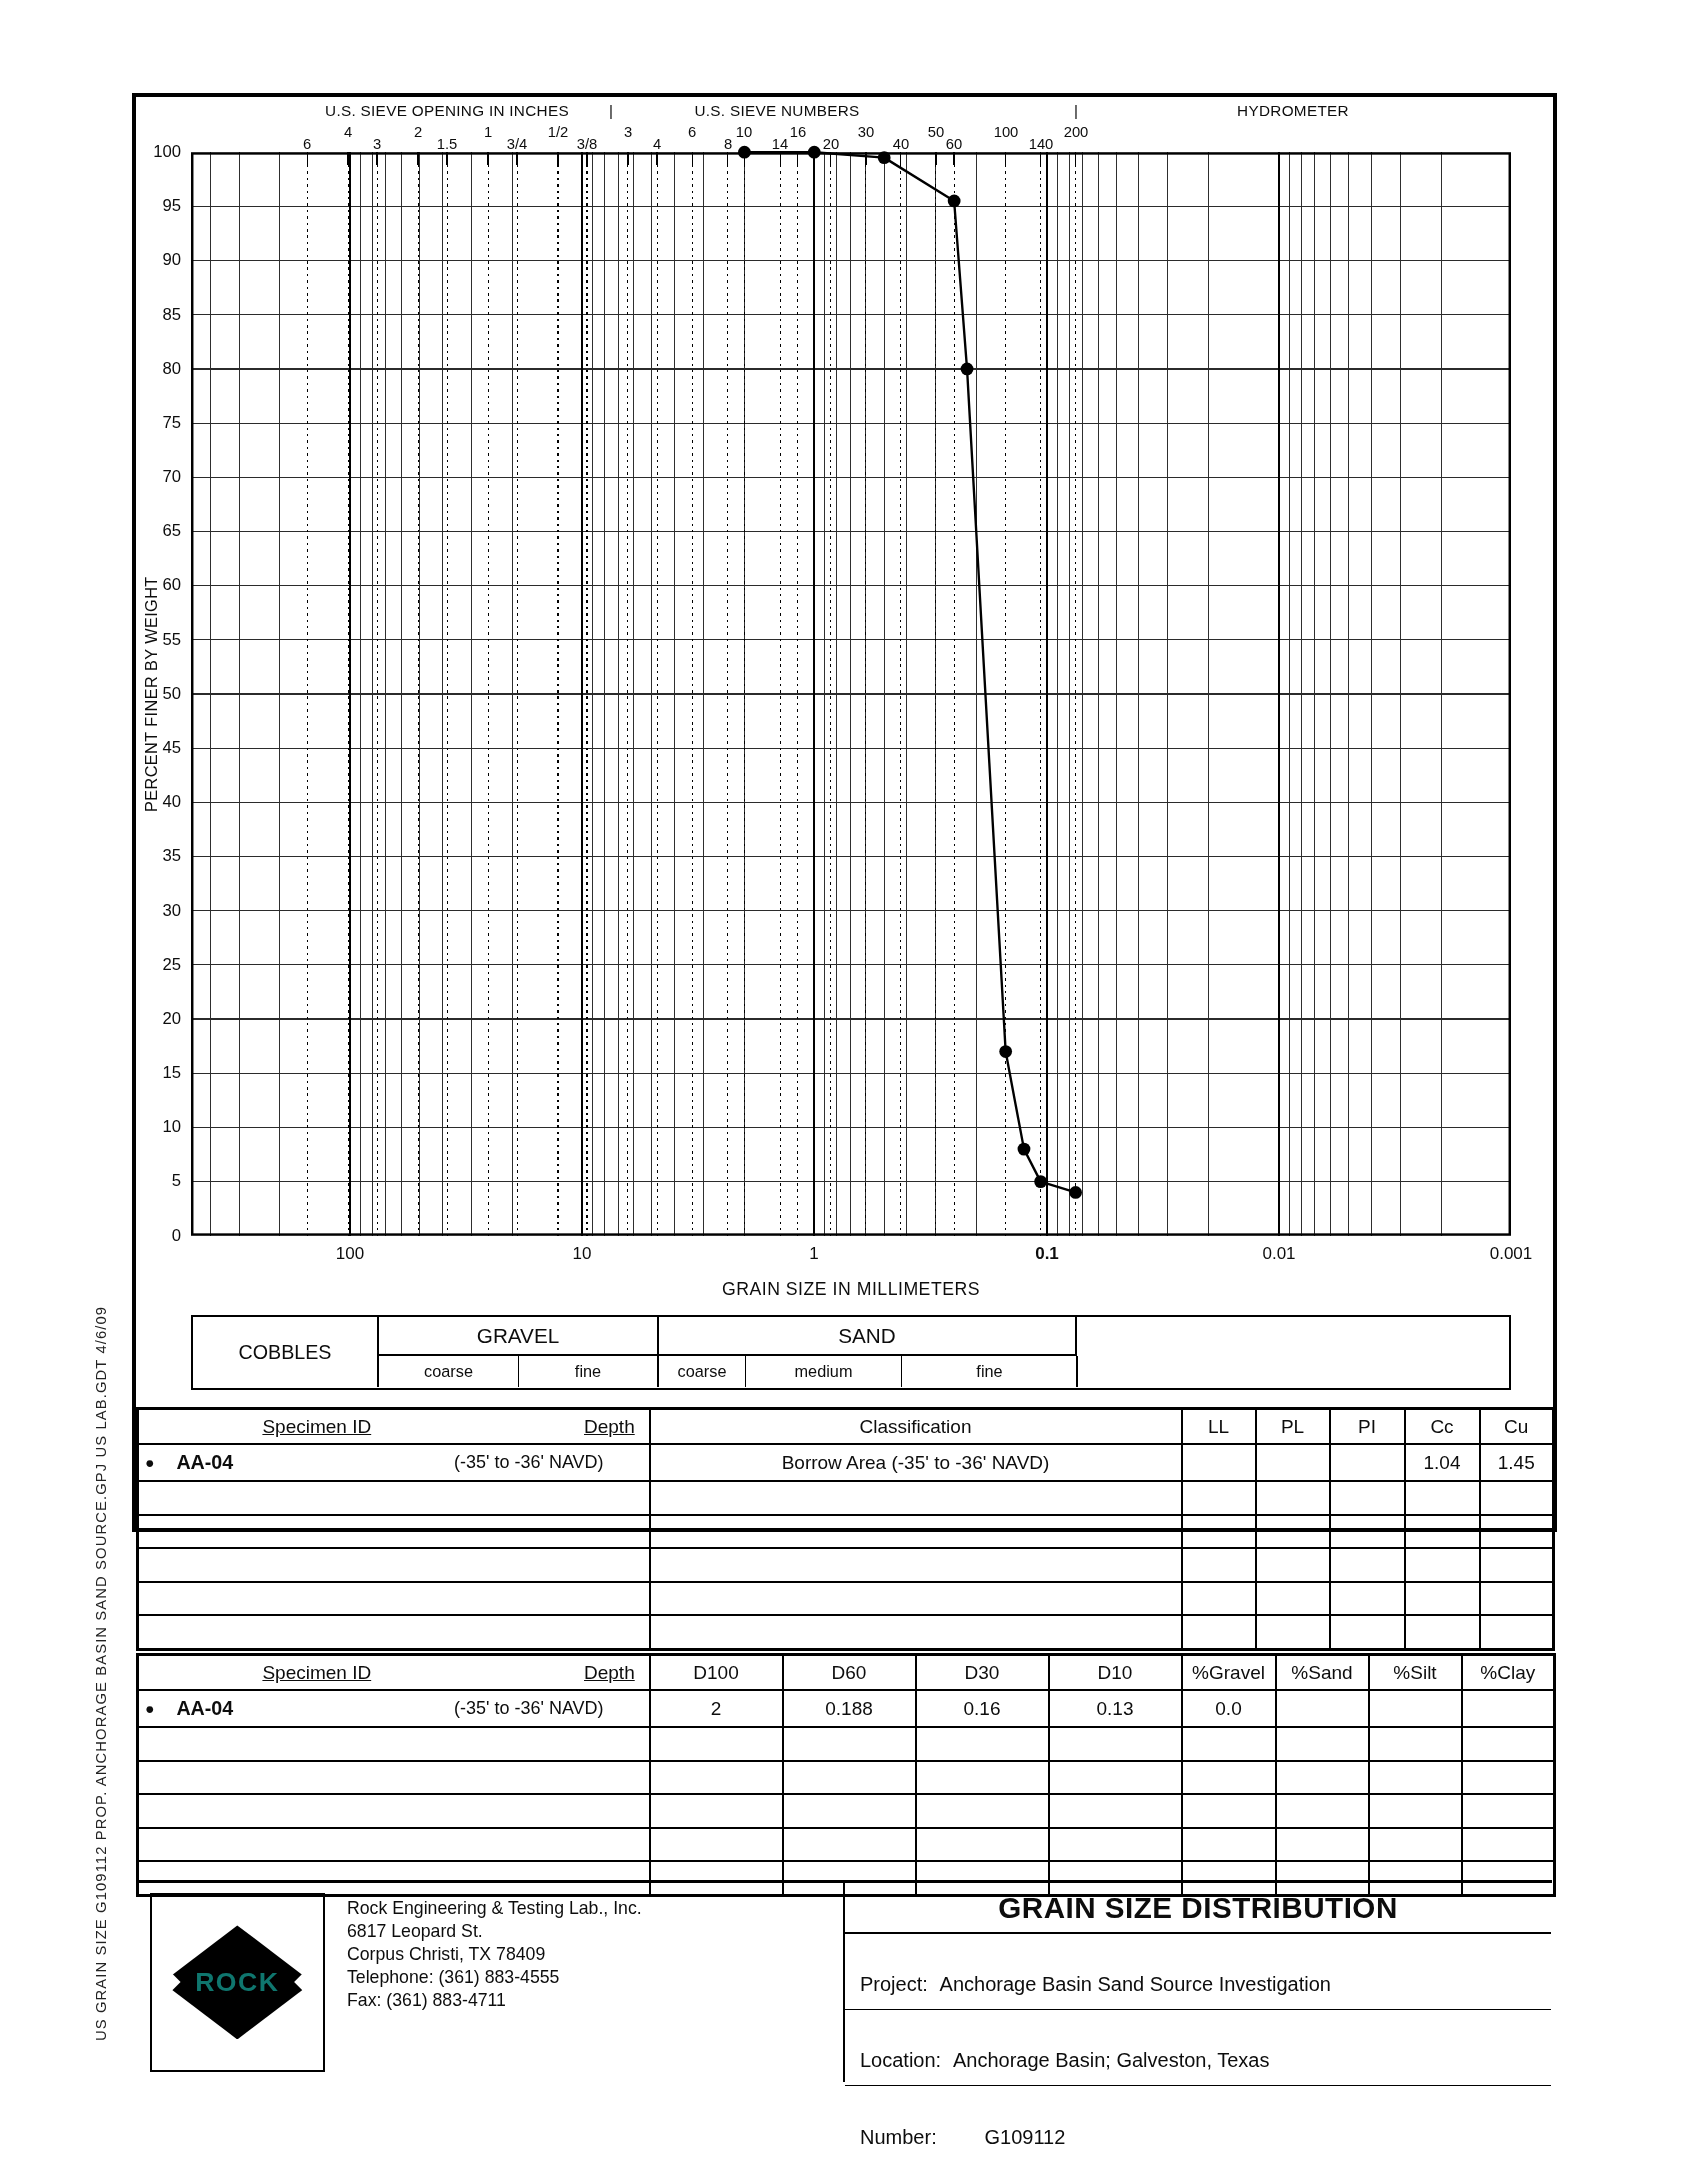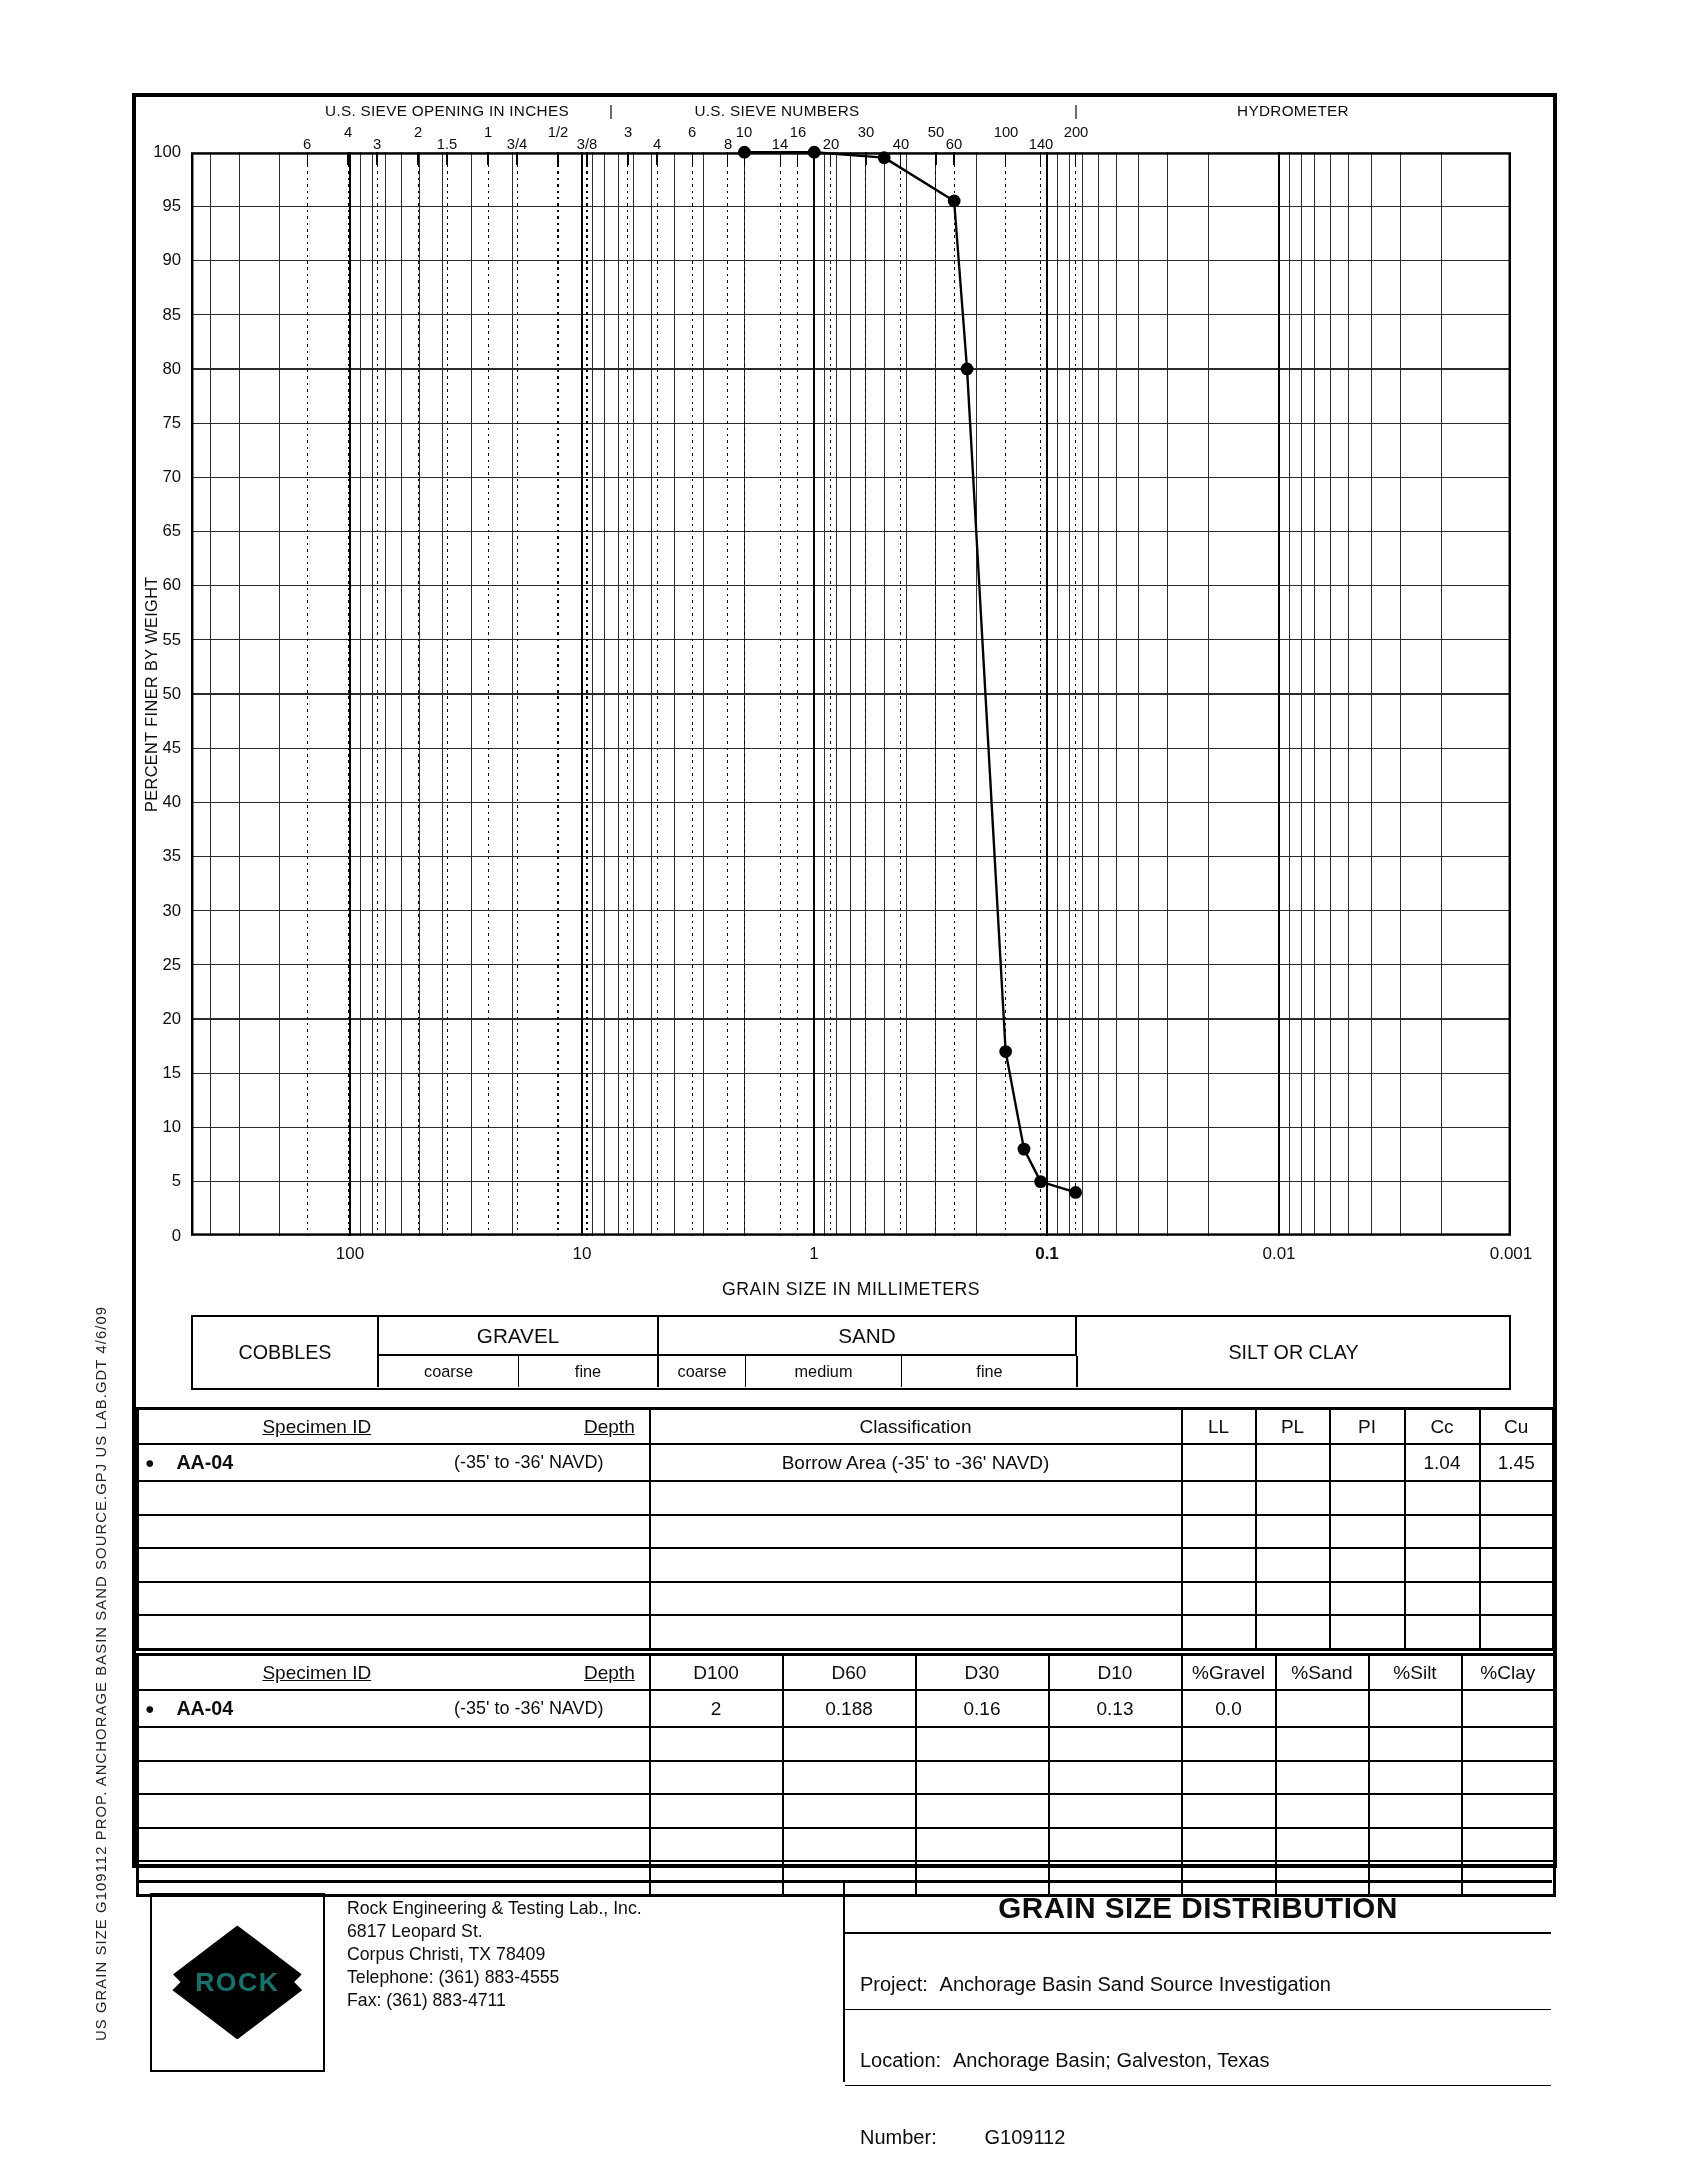--- a/index.html
+++ b/index.html
@@ -2,21 +2,21 @@
 <html><head>
 <meta charset="utf-8">
 <style>
   html,body{margin:0;padding:0;background:#fff;}
   .page{position:relative;width:1702px;height:2175px;background:#ffffff;overflow:hidden;
         font-family:"Liberation Sans","DejaVu Sans",sans-serif;color:#0d0d0d;}
   
   .sidebar-note{position:absolute;left:93px;top:2041px;transform:rotate(-90deg);transform-origin:0 0;
         font-size:14.8px;letter-spacing:1.1px;color:#222;white-space:nowrap;}
   
-  .frame{position:absolute;left:132px;top:93px;width:1425px;height:1775px;border:4.9px solid #000;box-sizing:border-box;}
+  .frame{position:absolute;left:132px;top:93px;width:1425px;height:1439px;border:4.9px solid #000;box-sizing:border-box;}
   .chart{position:absolute;inset:0;}
   .top-sections{position:absolute;left:55px;top:4.9px;width:1320px;height:19.7px;font-size:15.3px;}
   .top-sections .sec{position:absolute;transform:translateX(-50%);white-space:nowrap;letter-spacing:0.3px;}
   .top-sections .sep{position:absolute;transform:translateX(-50%);}
   .sieve-row{position:absolute;left:55px;top:25.6px;width:1320px;height:29.6px;font-size:14.8px;}
   .sieve-row .sv{position:absolute;transform:translateX(-50%);white-space:nowrap;}
   .yaxis-title{position:absolute;left:5.9px;top:715px;transform:rotate(-90deg);transform-origin:0 0;
         white-space:nowrap;font-size:16.3px;letter-spacing:0.4px;}
   .ylabels{position:absolute;left:0;top:55px;width:47px;height:1084px;font-size:16.7px;}
   .ylabels .yl{position:absolute;left:0;width:45px;text-align:right;transform:translateY(-50%);}
@@ -266,21 +266,20 @@
           <div class="xl" style="left: 1088px;">0.01</div>
           <div class="xl" style="left: 1320px;">0.001</div>
         </div>
       <div class="xaxis-title">GRAIN SIZE IN MILLIMETERS</div>
     </div>
 
     <div class="fractions" id="fractions">
         <div class="cell" style="left: 0px; top: 0px; width: 186px; height: 70px; font-size: 19.7px; border-right: 2px solid rgb(0, 0, 0);">COBBLES</div>
         <div class="cell" style="left: 186px; top: 0px; width: 280px; height: 39px; font-size: 20.7px; border-right: 2px solid rgb(0, 0, 0); border-bottom: 2px solid rgb(0, 0, 0);">GRAVEL</div>
         <div class="cell" style="left: 466px; top: 0px; width: 418px; height: 39px; font-size: 20.7px; border-right: 2px solid rgb(0, 0, 0); border-bottom: 2px solid rgb(0, 0, 0);">SAND</div>
-        <div class="cell" style="left: 885px; top: 0px; width: 431px; height: 70px; font-size: 19.7px;">SILT OR CLAY</div>
         <div class="cell" style="left: 186px; top: 39px; width: 140px; height: 30.5px; font-size: 16.3px; border-right: 1.6px solid rgb(0, 0, 0);">coarse</div>
         <div class="cell" style="left: 326px; top: 39px; width: 140px; height: 30.5px; font-size: 16.3px; border-right: 2px solid rgb(0, 0, 0);">fine</div>
         <div class="cell" style="left: 466px; top: 39px; width: 87px; height: 30.5px; font-size: 16.3px; border-right: 1.6px solid rgb(0, 0, 0);">coarse</div>
         <div class="cell" style="left: 553px; top: 39px; width: 156px; height: 30.5px; font-size: 16.3px; border-right: 1.6px solid rgb(0, 0, 0);">medium</div>
         <div class="cell" style="left: 710px; top: 39px; width: 175px; height: 30.5px; font-size: 16.3px; border-right: 2px solid rgb(0, 0, 0);">fine</div>
       </div>
 
     <div class="twrap" id="class-table">
         <table class="rtable">
           <colgroup>

